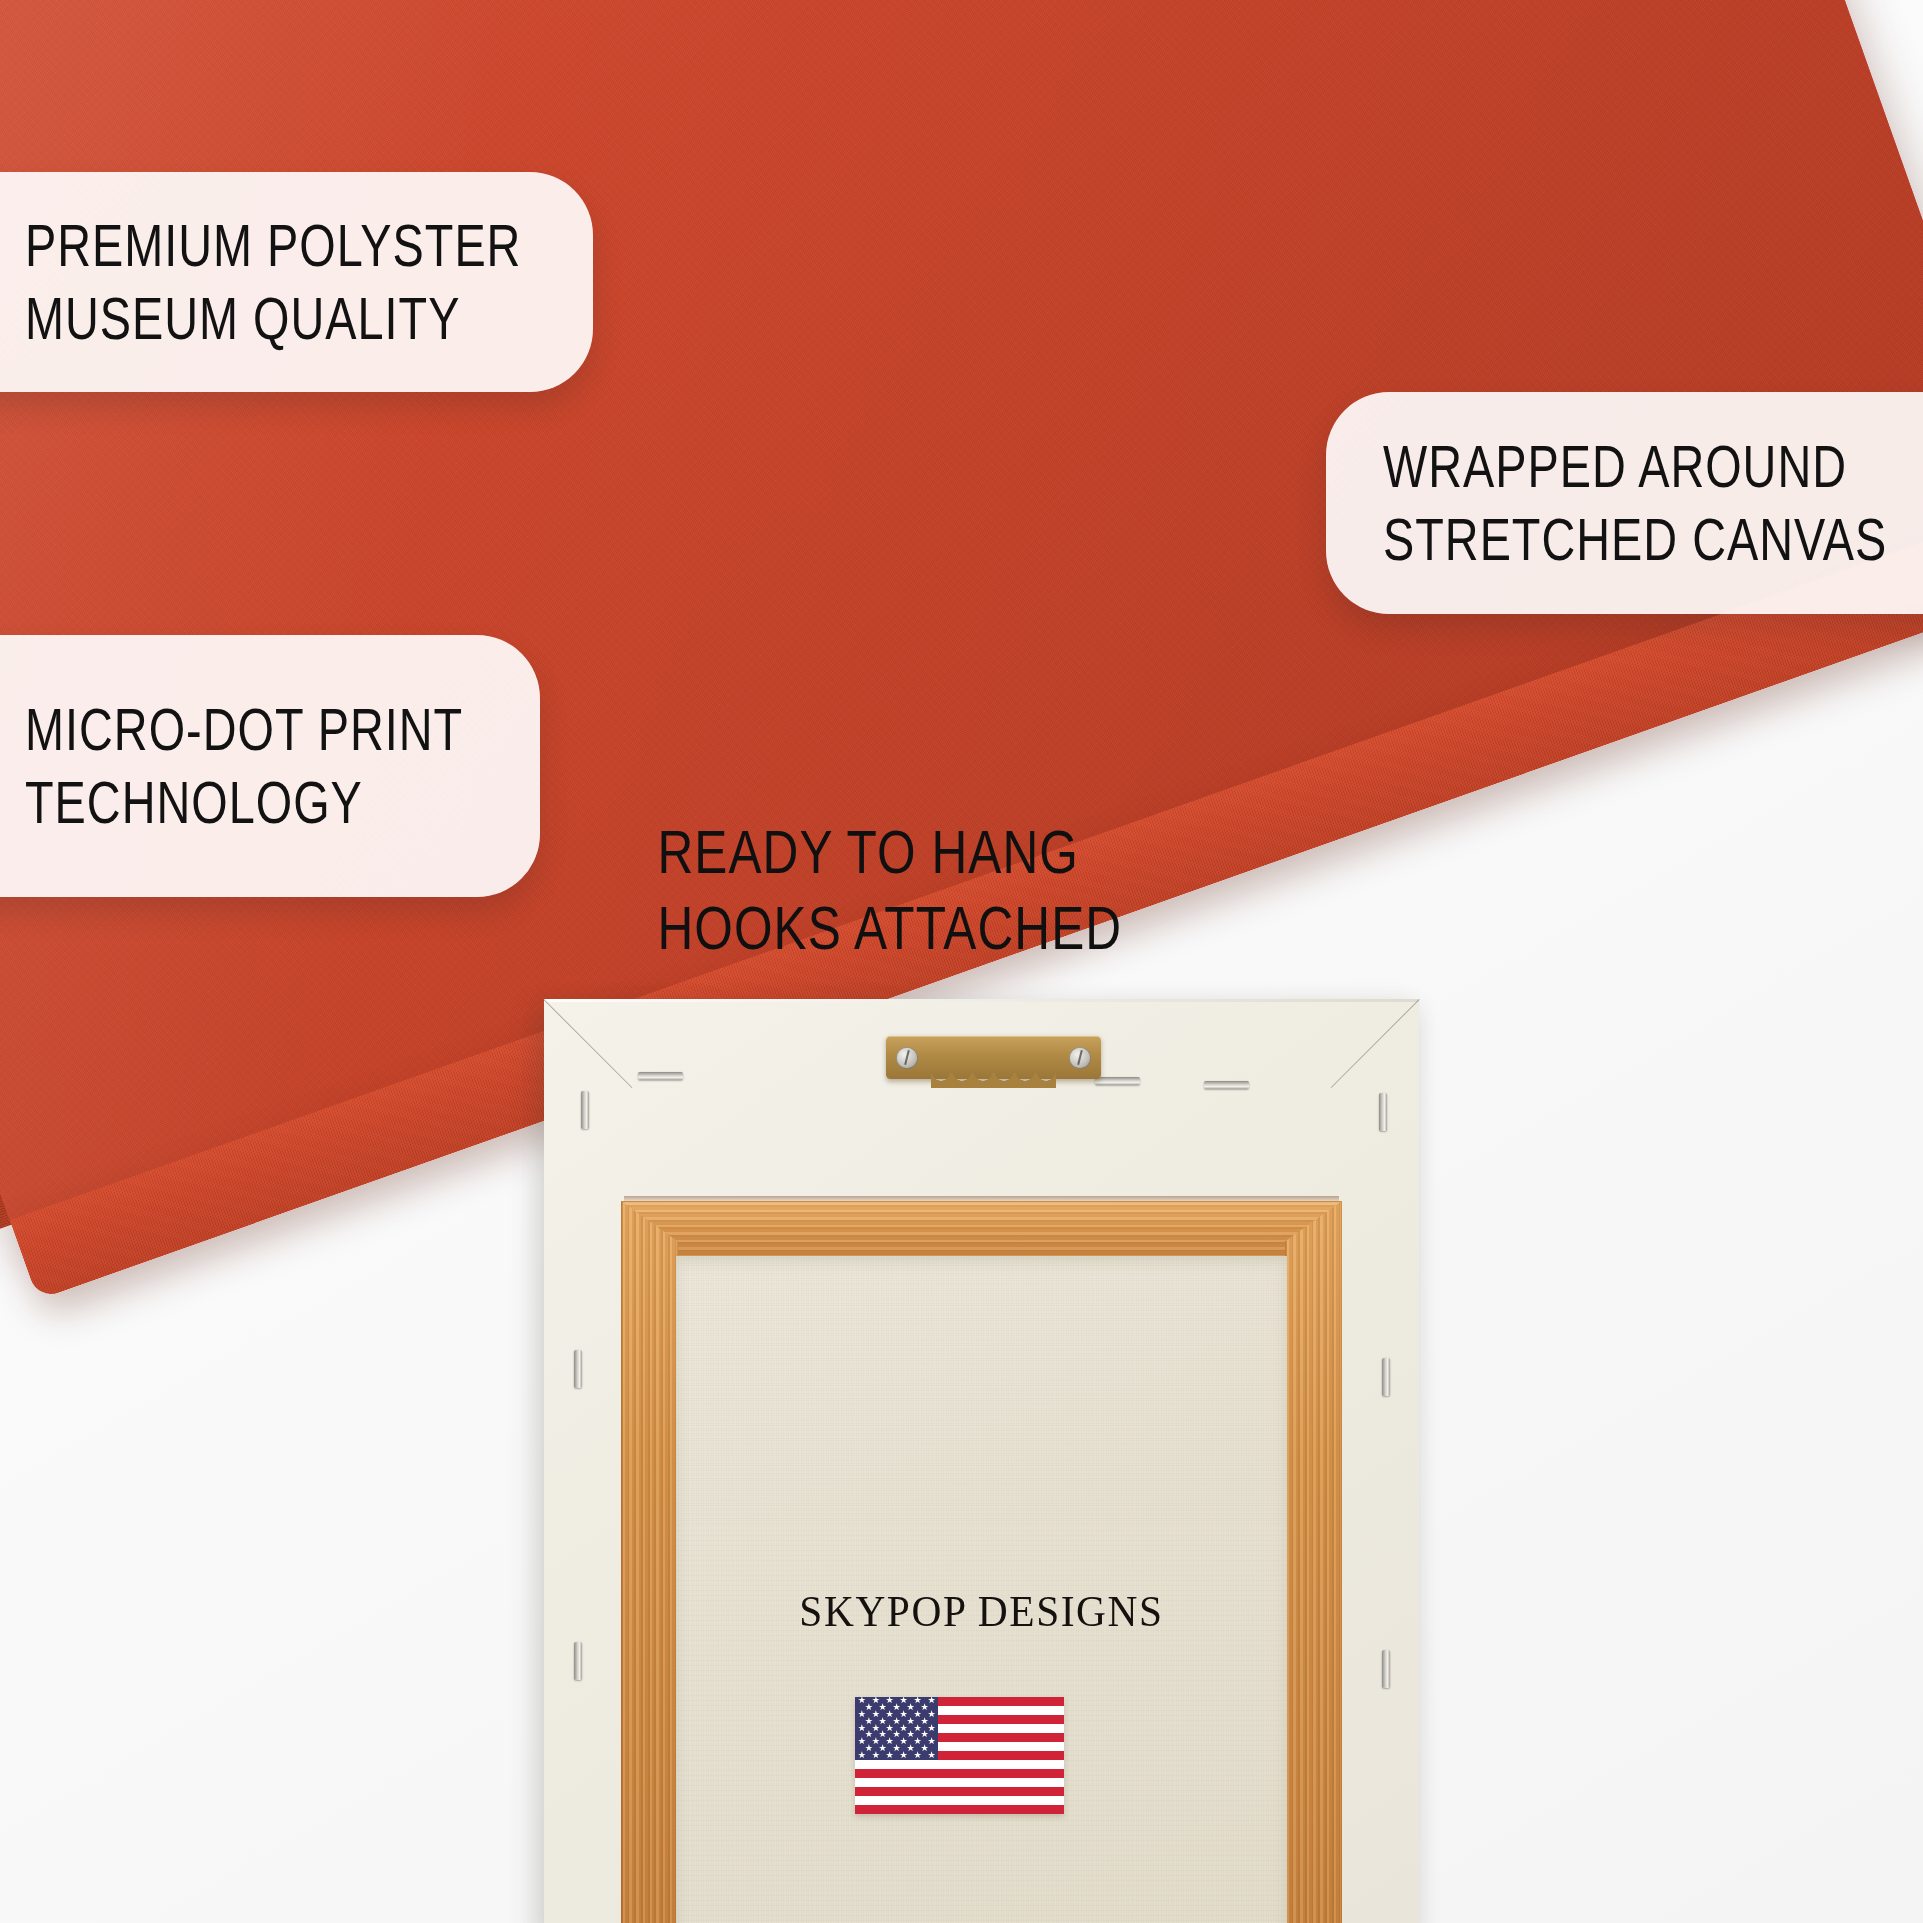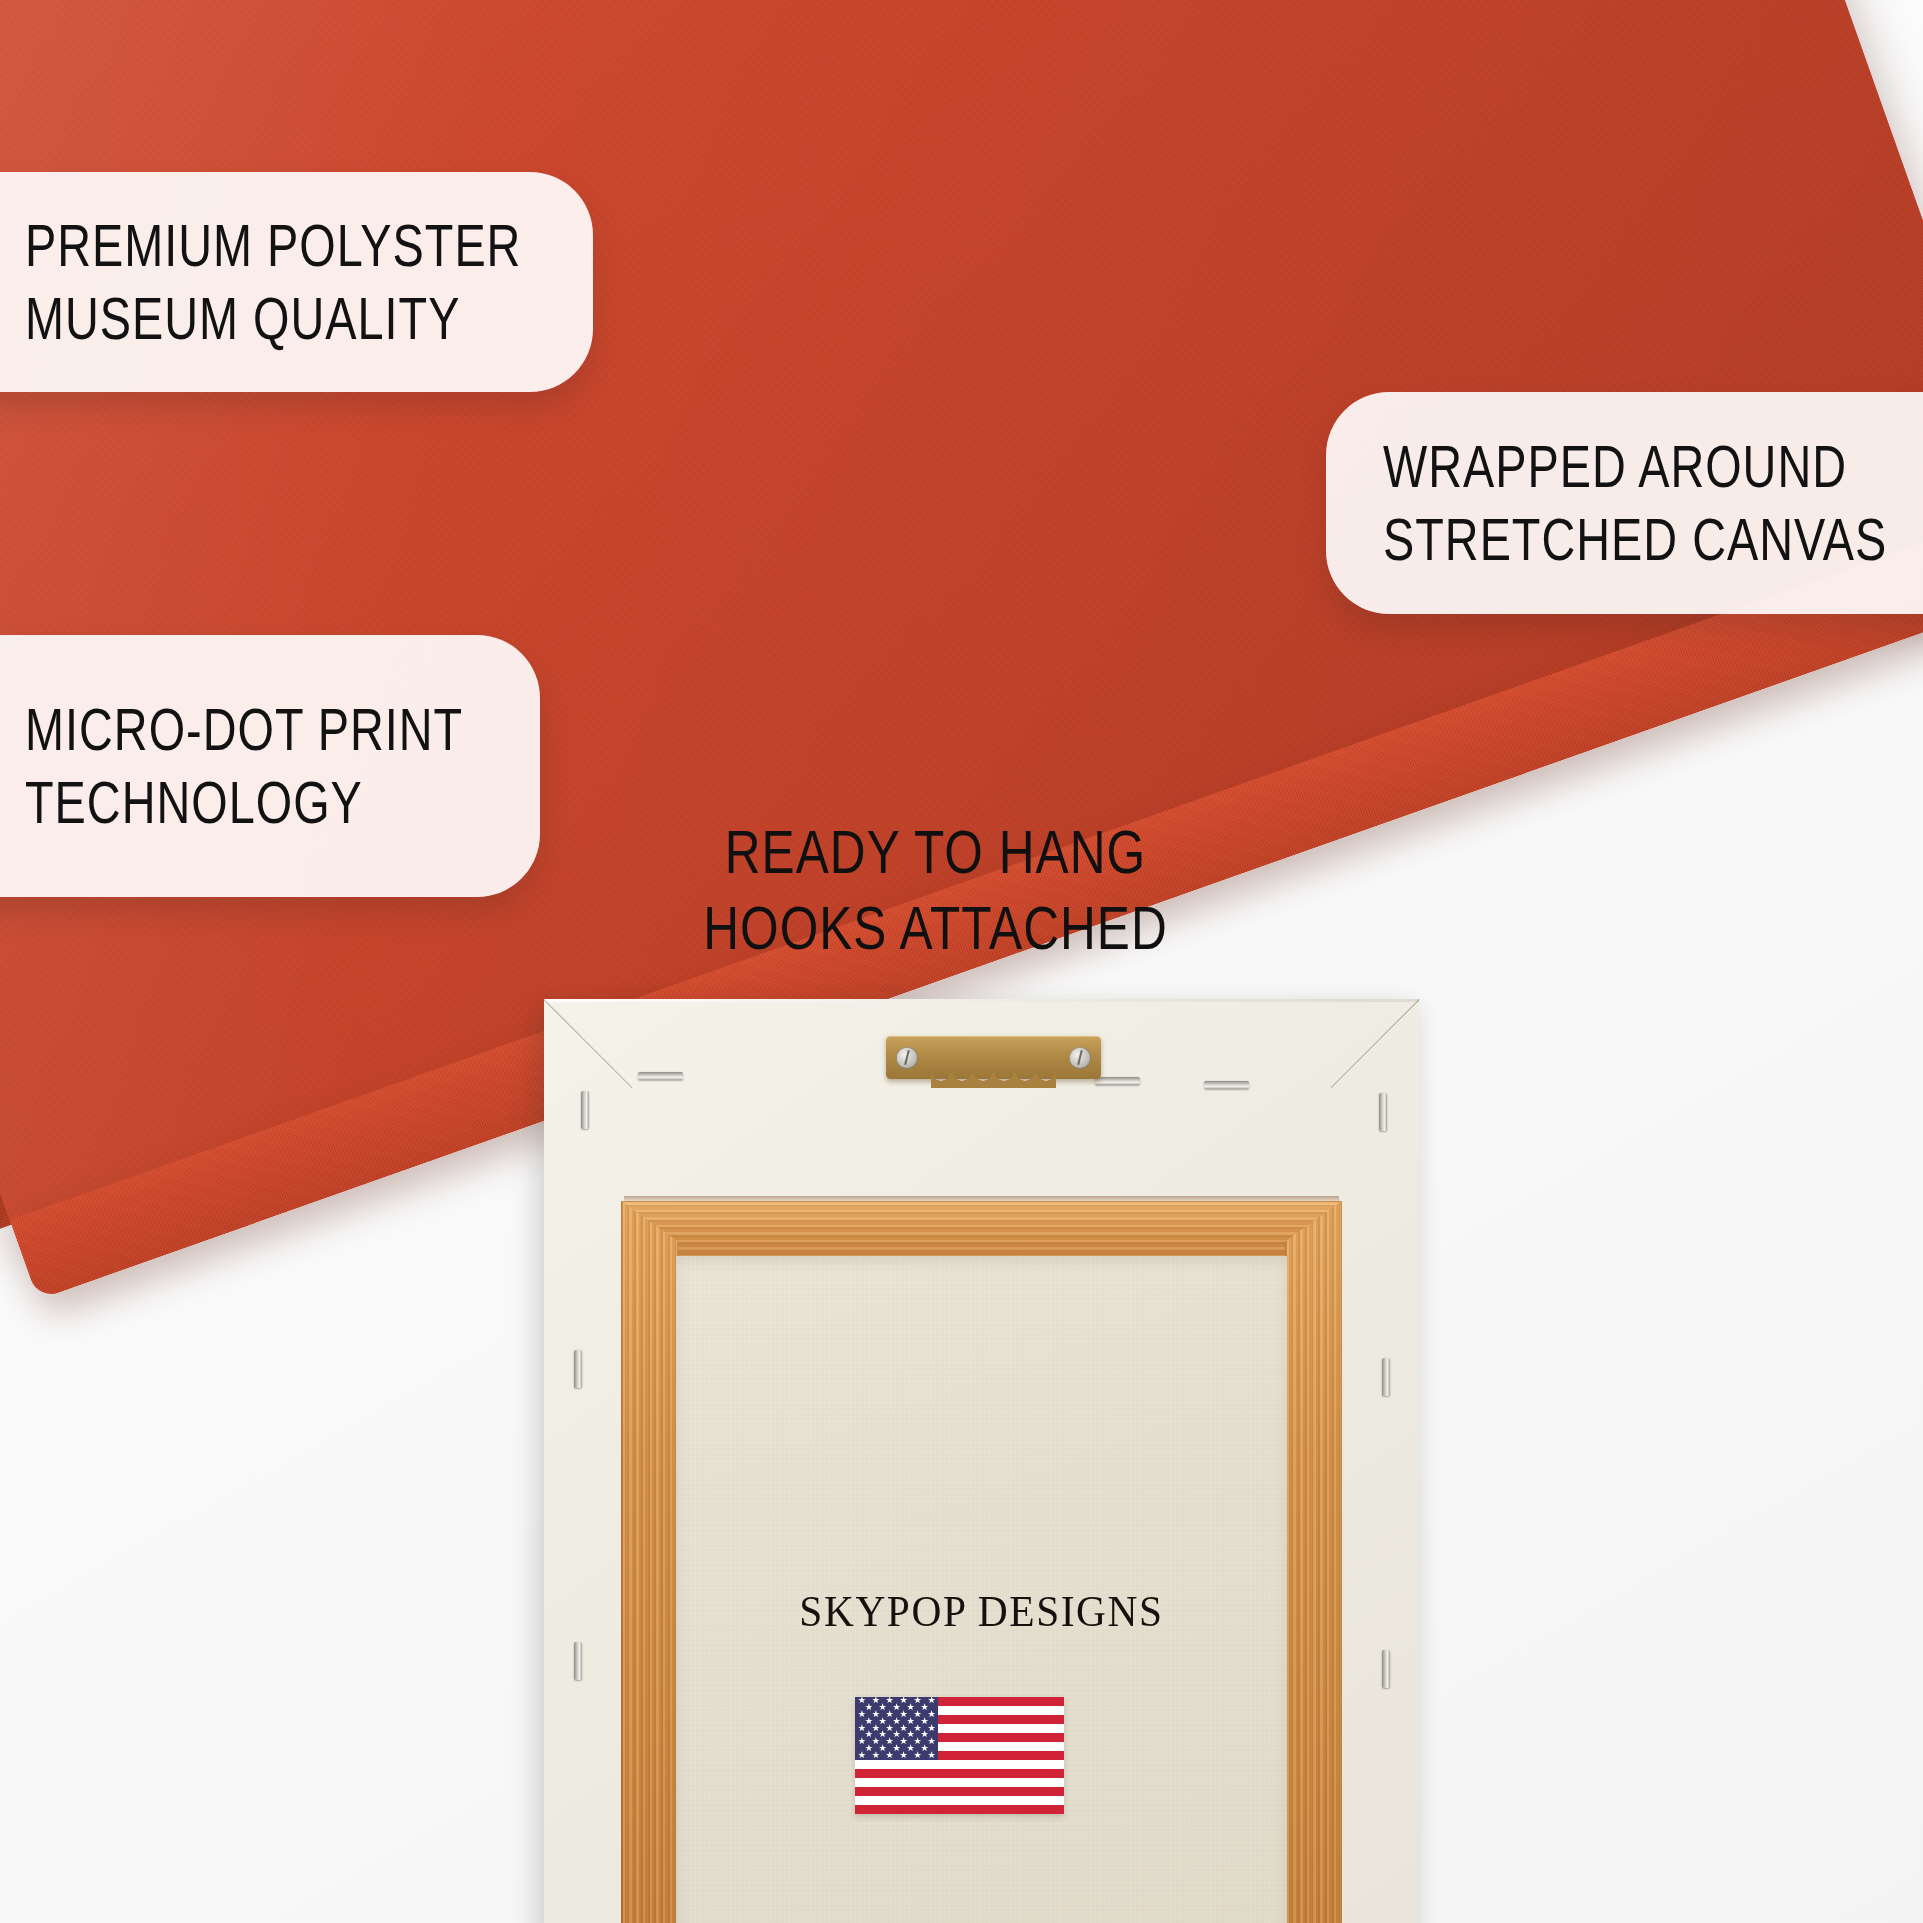--- a/index.html
+++ b/index.html
@@ -108,23 +108,22 @@
     width:640px; height:262px;
     border-radius:0 63px 63px 0;
     align-items:flex-start;
     padding-left:125px;
   }
   #pill-microdot .ln{ transform-origin:left center; }
 
   
   #ready-heading{
     position:absolute;
-    left:568px; top:814px;
+    left:584px; top:814px;
     width:735px;
-    text-align:center;
   }
   #ready-heading .ln{
     display:block;
     font-size:62px;
     line-height:1.22;
     color:#101010;
     letter-spacing:1.3px;
     white-space:nowrap;
     transform:scaleX(.80);
   }

